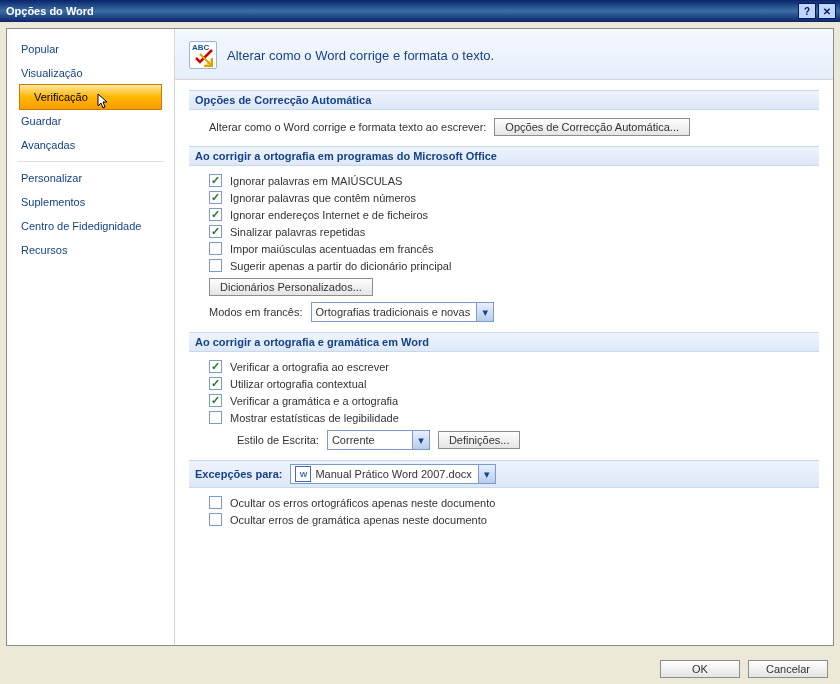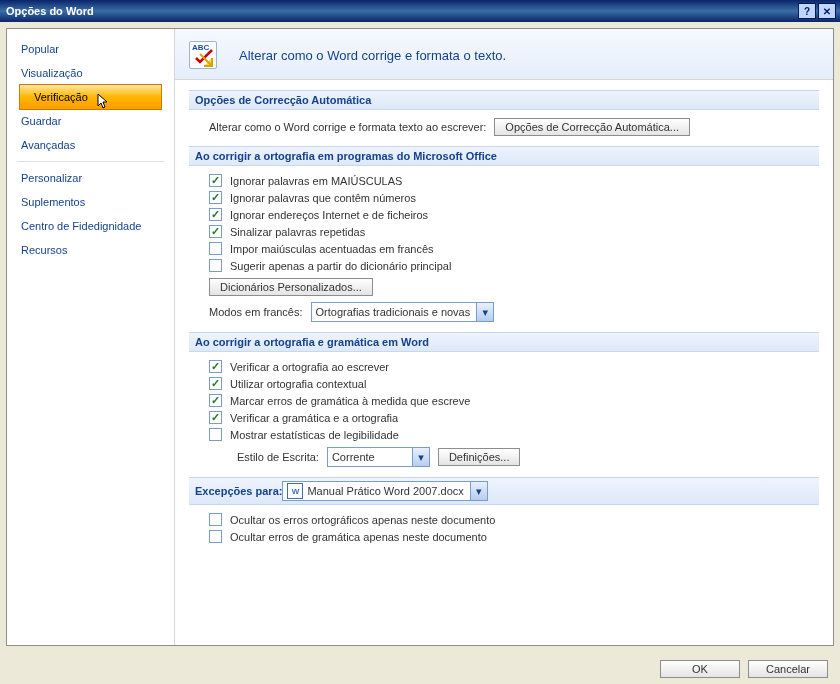--- a/index.html
+++ b/index.html
@@ -72,21 +72,21 @@
   .main {
     flex: 1;
     display: flex;
     flex-direction: column;
     overflow: hidden;
   }
   .header-row {
     display: flex;
     align-items: center;
     padding: 12px 14px 10px 14px;
-    gap: 22px;
+    gap: 10px;
     background: linear-gradient(to bottom, #f5f9ff 0%, #e6eefc 100%);
     border-bottom: 1px solid #d6d6d6;
   }
   .header-icon {
     width: 28px;
     height: 28px;
     background: #fff;
     border: 1px solid #9cb4d8;
     display: flex;
     align-items: center;
@@ -278,40 +278,36 @@
       <div class="row tight">
           <span class="chk checked"></span>
           <label class="chklabel">Verificar a ortografia ao escrever</label>
         </div>
       <div class="row tight">
           <span class="chk checked"></span>
           <label class="chklabel">Utilizar ortografia contextual</label>
         </div>
       <div class="row tight">
           <span class="chk checked"></span>
-          <label class="chklabel">Marcar erros de gramática à medida que escreve</label>
-        </div>
-      <div class="row tight">
-          <span class="chk checked"></span>
           <label class="chklabel">Verificar a gramática e a ortografia</label>
         </div>
       <div class="row tight">
           <span class="chk"></span>
           <label class="chklabel">Mostrar estatísticas de legibilidade</label>
         </div>
       <div class="row" style="margin-top:6px;margin-left:48px;">
         <span>Estilo de Escrita:</span>
         <div class="dropdown">
           <span class="val" style="min-width:80px">Corrente</span>
           <span class="arrow">▾</span>
         </div>
         <button class="btn-3d"><span>Definições...</span></button>
       </div>
 
-      <div class="section-title" style="display:flex;align-items:center;gap:0;">
+      <div class="section-title" style="display:flex;align-items:center;gap:8px;">
         <span>Excepções para:</span>
         <div class="dropdown" style="font-weight:normal;background:#fff;">
           <span class="doc-icon">W</span>
           <span class="val" style="padding-left:4px;">Manual Prático Word 2007.docx</span>
           <span class="arrow">▾</span>
         </div>
       </div>
       <div class="row tight">
           <span class="chk"></span>
           <label class="chklabel">Ocultar os erros ortográficos apenas neste documento</label>

